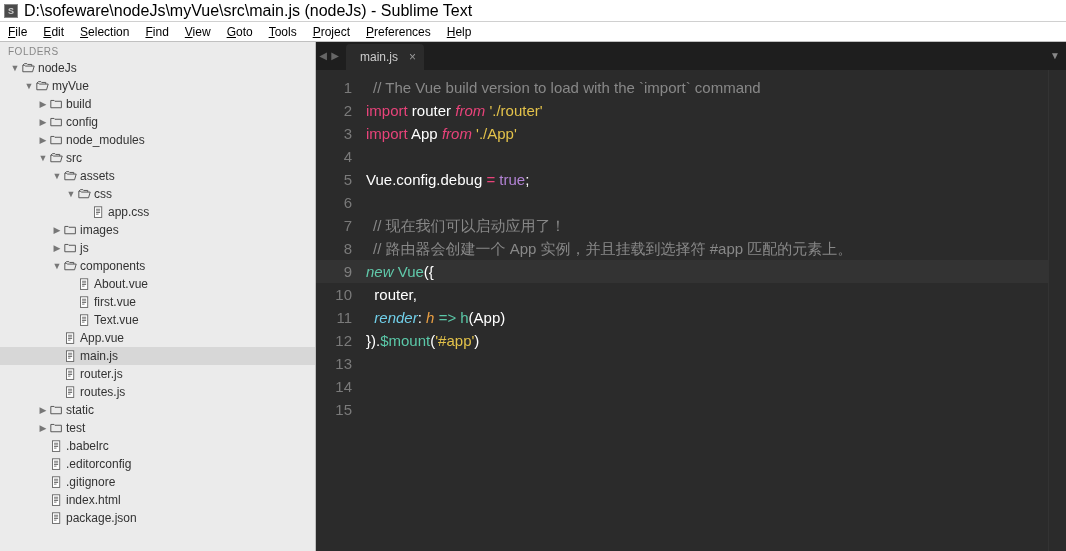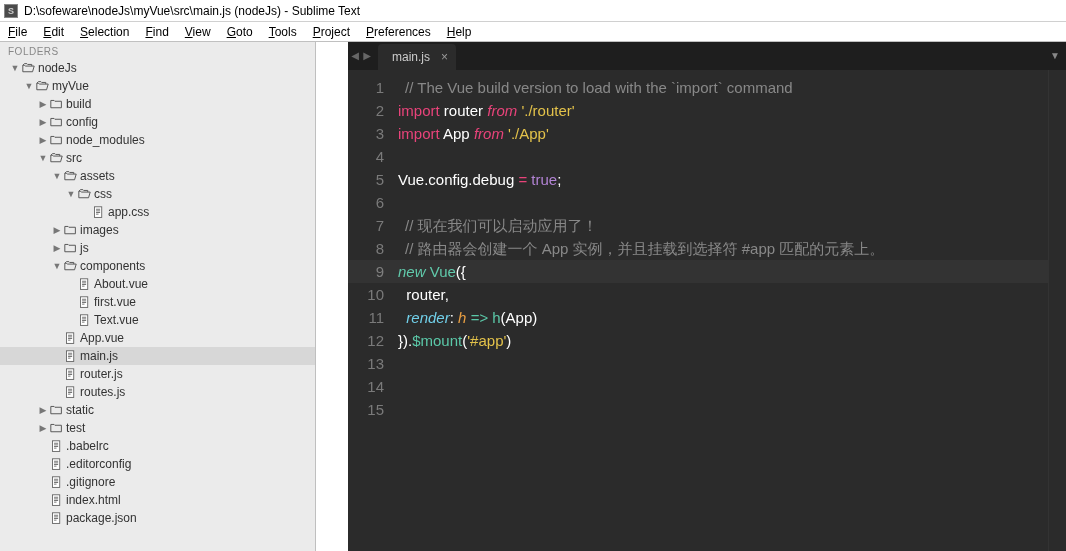--- a/index.html
+++ b/index.html
@@ -2,28 +2,28 @@
 <html><head>
 <meta charset="utf-8">
 <style>
   * { margin: 0; padding: 0; box-sizing: border-box; font-family: "Segoe UI", Arial, sans-serif; }
   html, body { width: 1066px; height: 551px; overflow: hidden; background: #fff; }
 
   
   .titlebar { height: 22px; background: #fff; display: flex; align-items: center; padding-left: 4px; border-bottom: 1px solid #d0d0d0; }
   .titlebar .app-icon { width: 14px; height: 14px; background: #4b4b4b; border: 1px solid #888; margin-right: 6px; display: flex; align-items: center; justify-content: center; }
   .titlebar .app-icon::after { content: "S"; color: #ccc; font-size: 9px; font-weight: bold; }
-  .titlebar .title { font-size: 12px; color: #000; }
+  .titlebar .title { font-size: 16px; color: #000; }
 
   
   .menubar { height: 20px; background: #fff; display: flex; align-items: center; border-bottom: 1px solid #c0c0c0; }
   .menubar .menu-item { font-size: 12px; color: #000; padding: 2px 8px; cursor: default; }
   .menubar .menu-item u { text-decoration: underline; }
 
-  .workspace { display: flex; height: calc(100% - 42px); gap: 32px; }
+  .workspace { display: flex; height: calc(100% - 42px); }
 
   
   .sidebar { width: 316px; background: #ebebeb; border-right: 1px solid #bfbfbf; overflow: hidden; }
   .sidebar-header { font-size: 10px; color: #888; padding: 4px 8px 2px; letter-spacing: 0.5px; }
   .tree { font-size: 12px; color: #333; }
   .tree-row { display: flex; align-items: center; height: 18px; padding-left: 0; cursor: default; white-space: nowrap; }
   .tree-row.selected { background: #d7d7d7; }
   .tree-row .indent { display: inline-block; }
   .tree-row .disclosure { width: 10px; font-size: 9px; color: #777; display: inline-block; text-align: center; }
   .tree-row .node-icon { width: 16px; display: inline-flex; align-items: center; justify-content: center; margin-right: 2px; }

